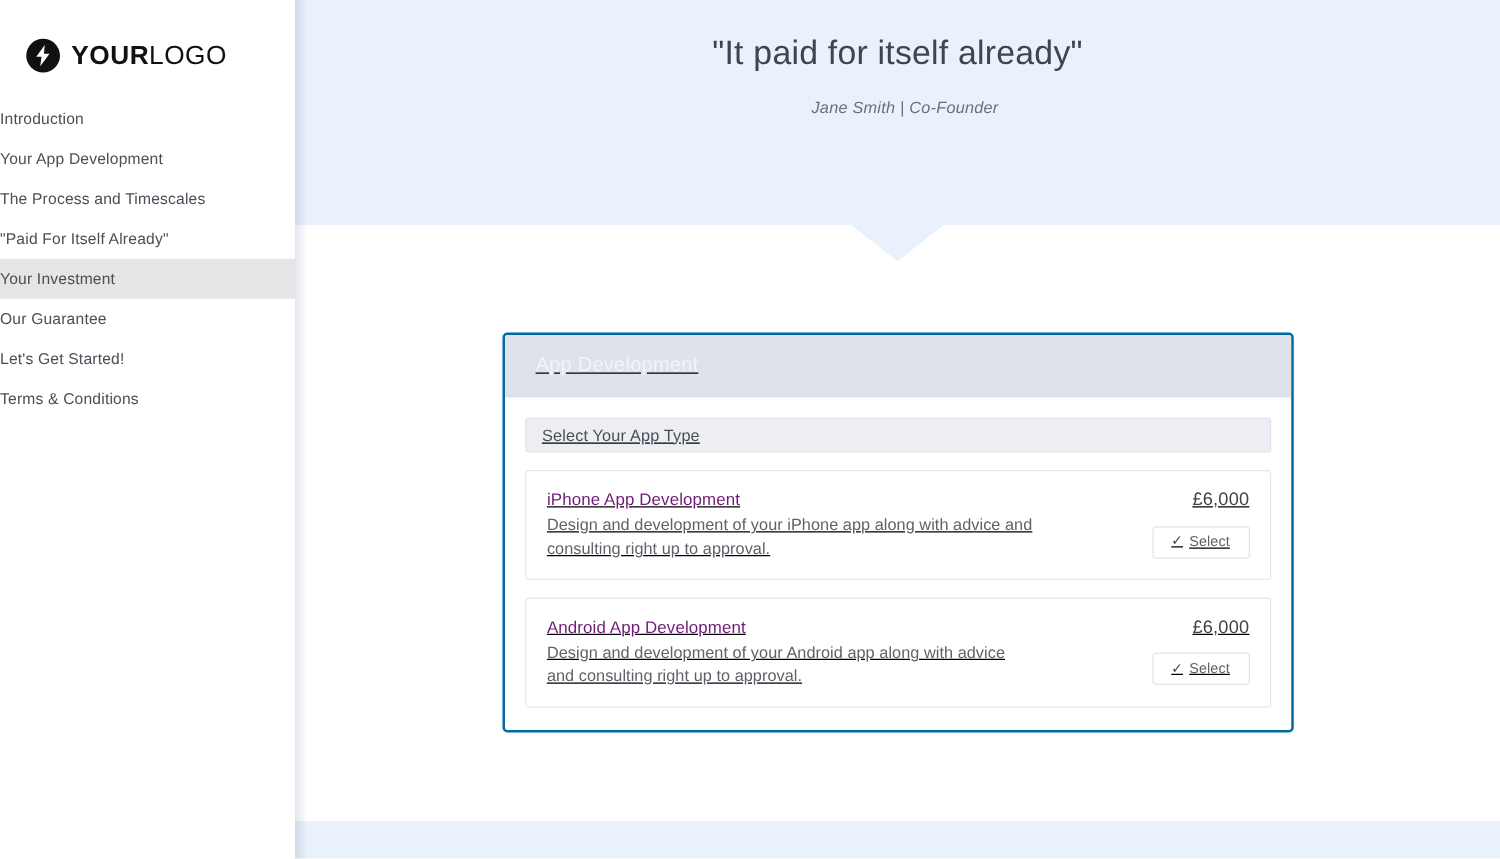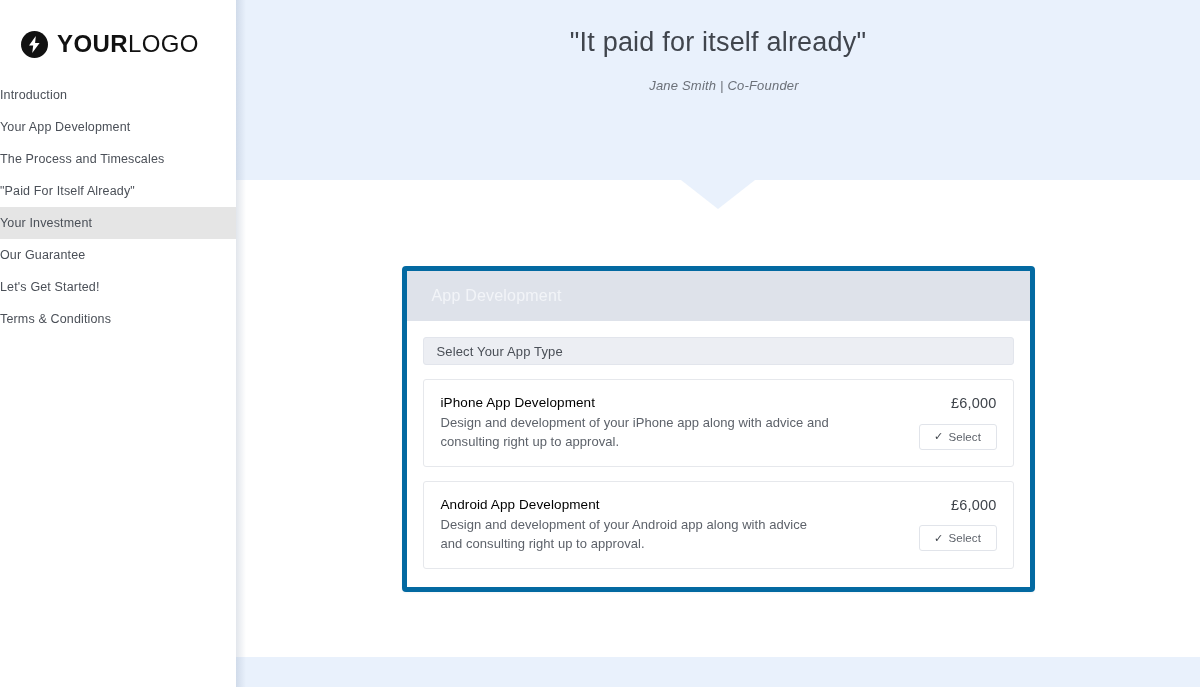--- a/index.html
+++ b/index.html
@@ -53,21 +53,21 @@
     height: 27px;
     border-radius: 50%;
     background: #111111;
     display: flex;
     align-items: center;
     justify-content: center;
     flex: 0 0 auto;
   }
   .logo-mark svg { display: block; }
   .logo-text {
-    font-size: 24px;
+    font-size: 21px;
     letter-spacing: 0.4px;
     color: #111111;
     line-height: 1;
     white-space: nowrap;
   }
   .logo-text .b { font-weight: 700; }
   .logo-text .t { font-weight: 400; }
 
   .nav {
     margin-top: 19px;
@@ -141,24 +141,25 @@
     position: relative;
     padding-top: 86px;
     display: flex;
     justify-content: center;
   }
 
   
   .card {
     width: 633px;
     background: #ffffff;
-    border: 5px solid #0369a1;
+    border: 2px solid #0369a1;
     border-radius: 4px;
     box-shadow: 0 1px 2px rgba(40,50,70,0.05);
     overflow: hidden;
+    text-decoration: underline;
   }
   .card-header {
     height: 50px;
     background: #dee2ea;
     display: flex;
     align-items: center;
     padding-left: 25px;
     font-size: 16px;
     color: #f2f4f8;
     letter-spacing: 0.2px;
@@ -189,21 +190,21 @@
     align-items: flex-start;
     padding: 14px 16px 14px 17px;
     min-height: 80px;
   }
   .item-info {
     flex: 1;
     min-width: 0;
   }
   .item-title {
     font-size: 13.5px;
-    color: #000000;
+    color: #701a75;
     letter-spacing: 0.1px;
     line-height: 1.35;
   }
   .item-desc {
     margin-top: 2px;
     font-size: 13px;
     color: #5d626a;
     line-height: 1.45;
     letter-spacing: 0.05px;
     max-width: 392px;

